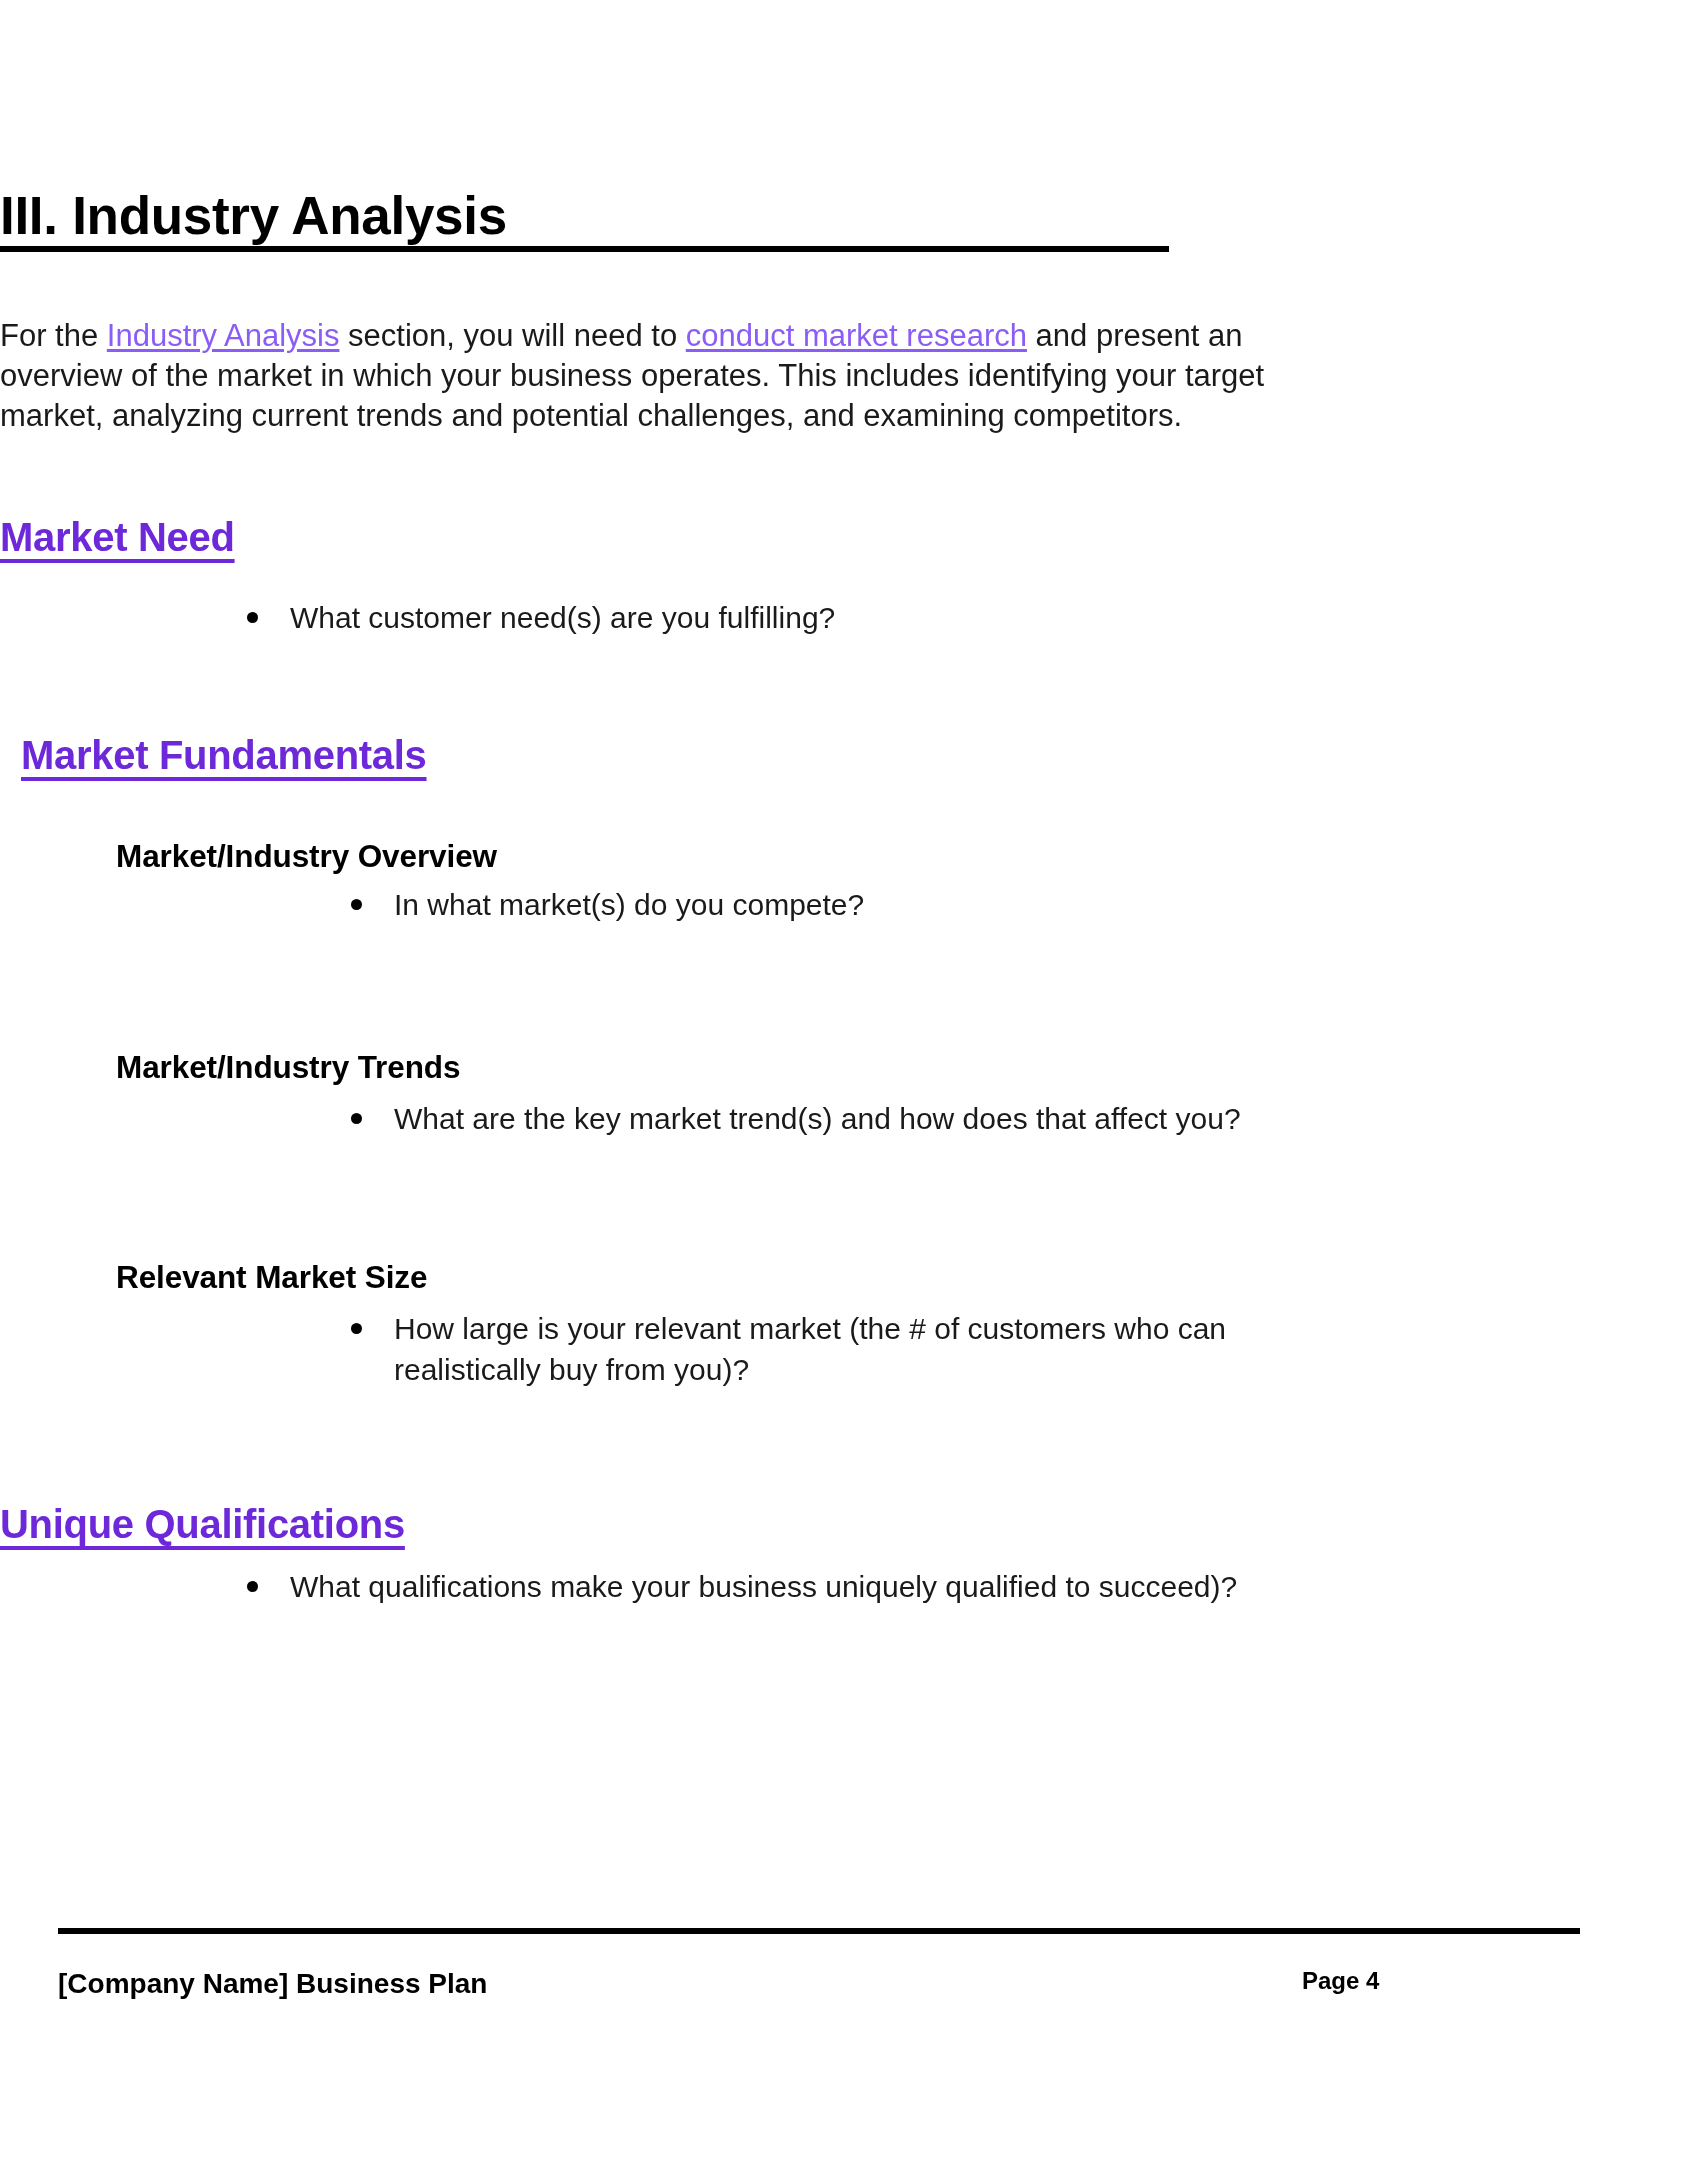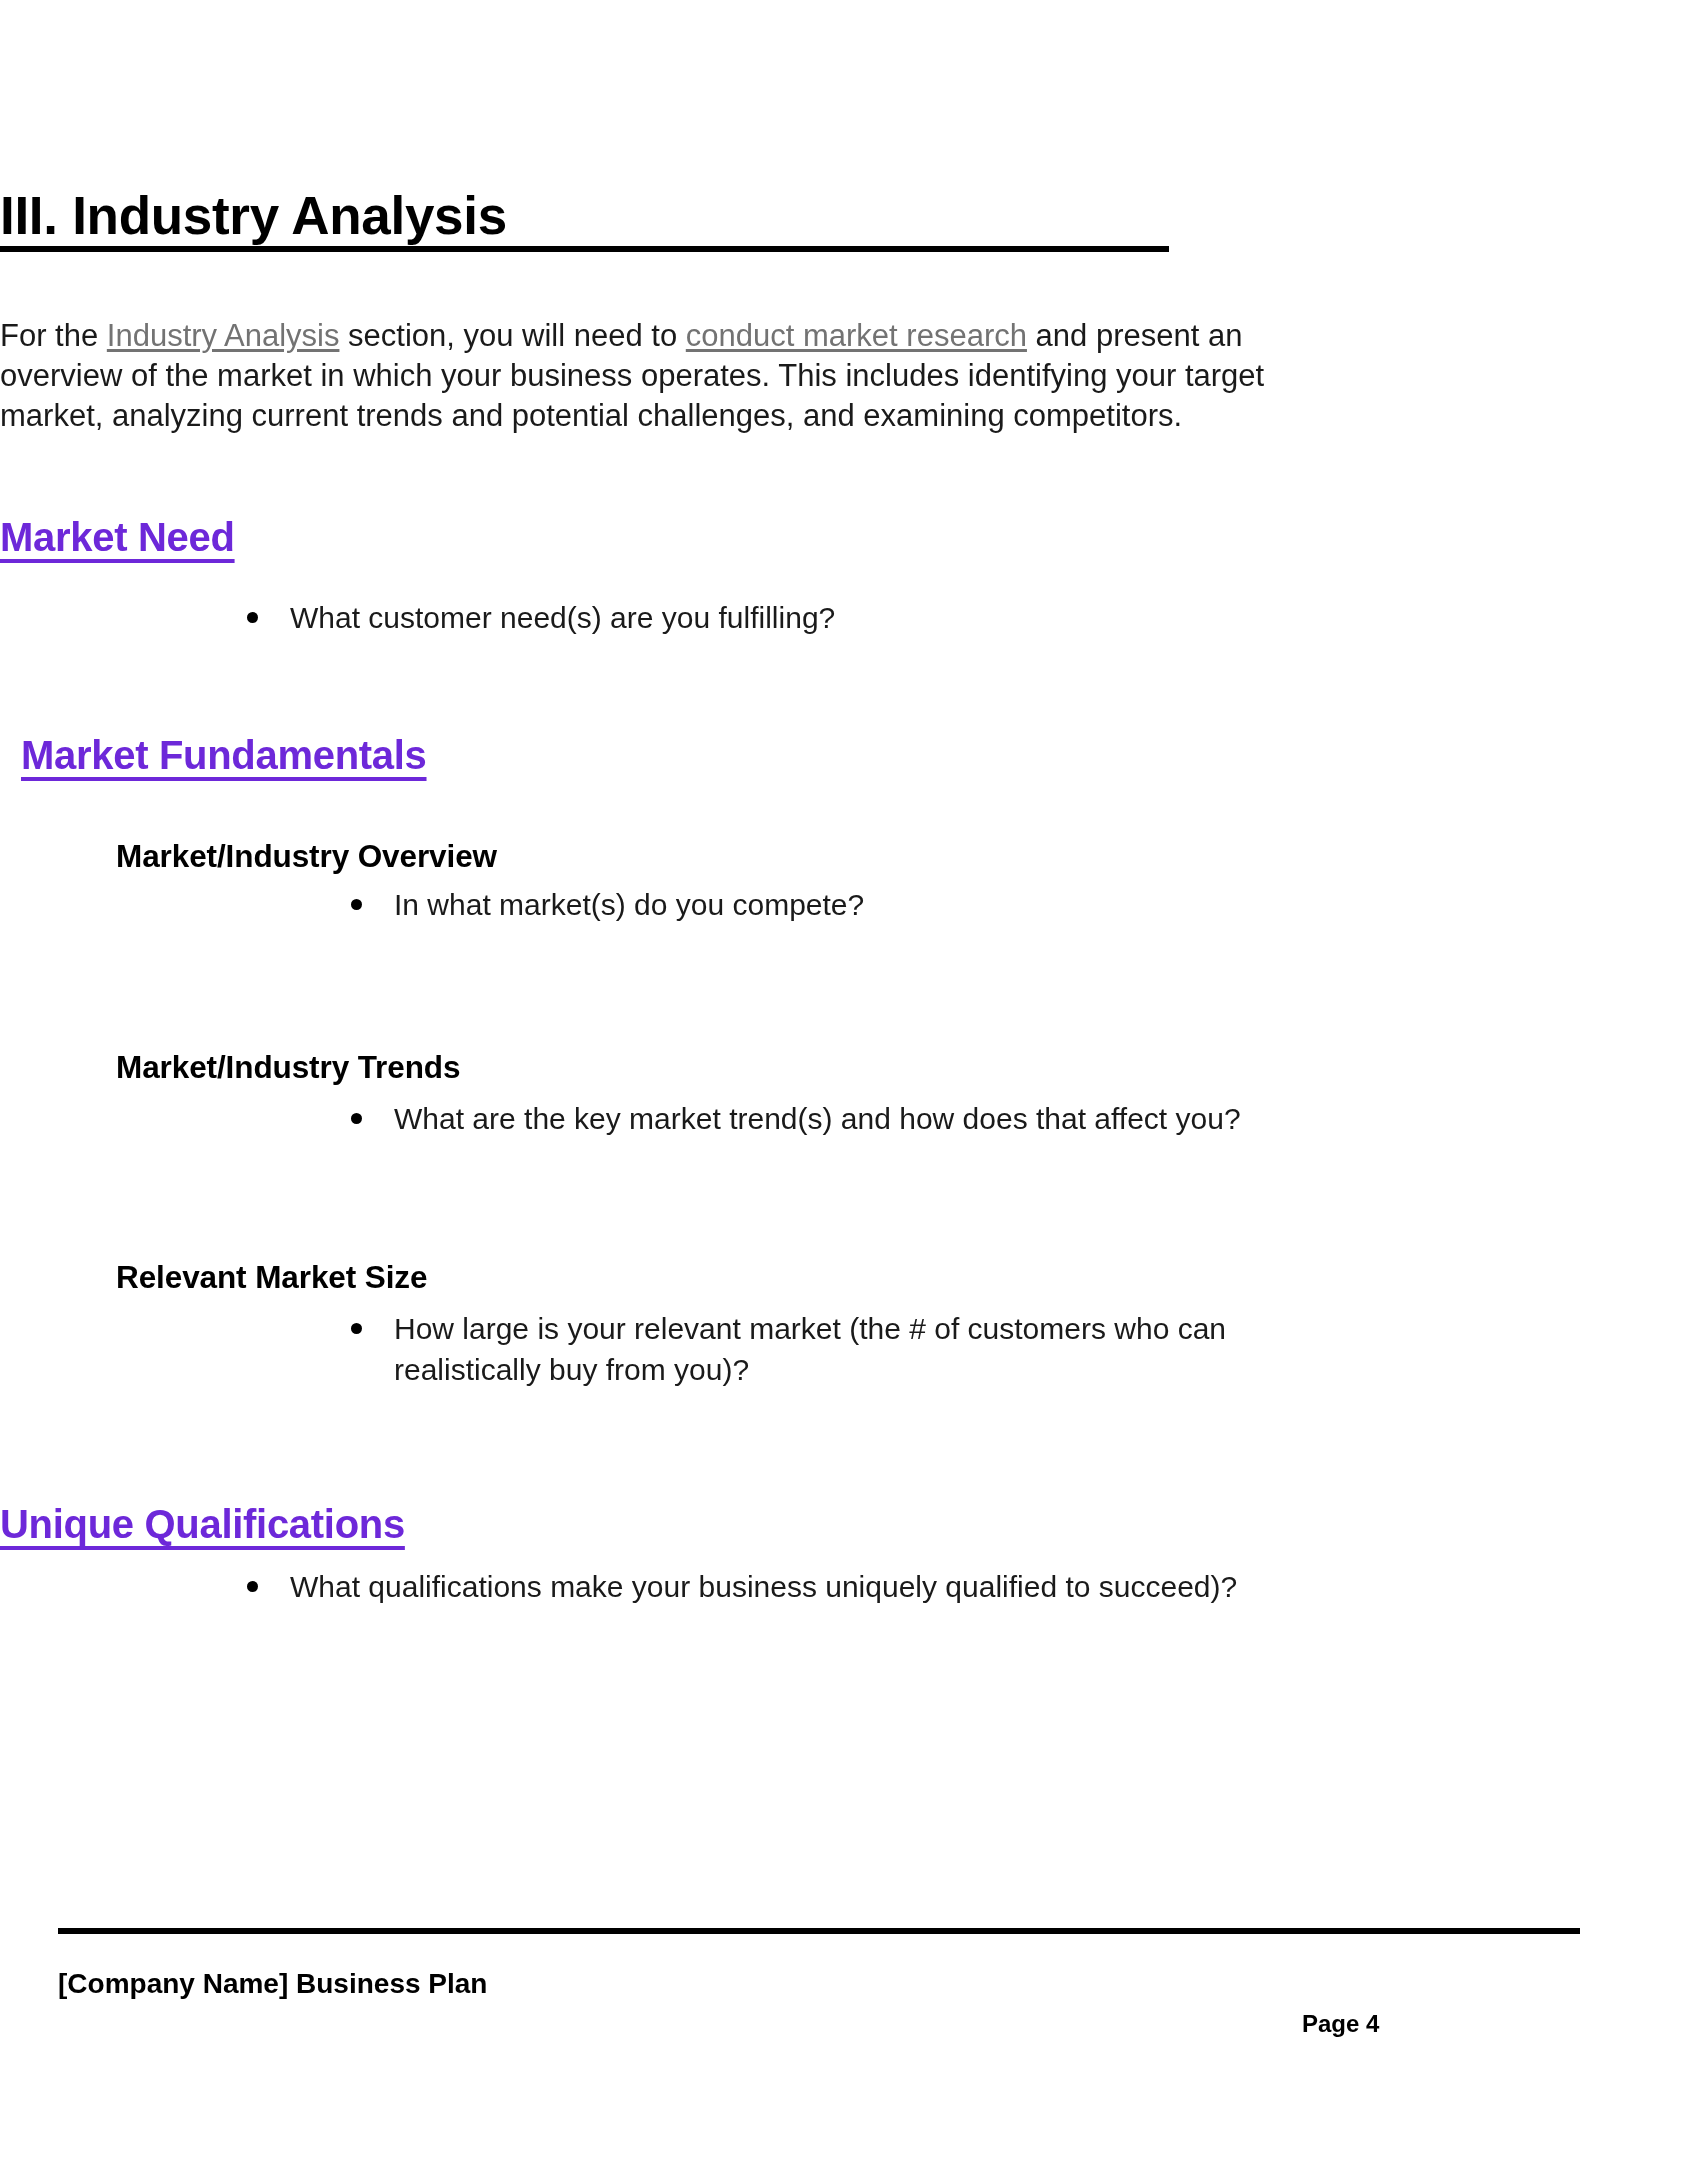--- a/index.html
+++ b/index.html
@@ -50,21 +50,21 @@
     position: absolute;
     top: 285px;
     left: 0;
     width: 1269px;
     font-size: 31px;
     line-height: 40px;
     color: #1a1a1a;
   }
   .intro a,
   .doc-link {
-    color: #737373;
+    color: #8b5cf6;
     text-decoration: underline;
     text-underline-offset: 2.6px;
   }
 
   
   .h2 {
     position: absolute;
     left: 0;
     margin: 0;
     font-size: 40px;
@@ -135,21 +135,20 @@
   }
   .footer-right {
     position: absolute;
     left: 1302px;
     top: 1967px;
     font-size: 24px;
     font-weight: 700;
     line-height: 1.2;
     color: #000000;
     white-space: nowrap;
-    margin-top: 43px;
   }
 </style>
 </head>
 <body>
 
 <div class="page">
 
   <h1 class="doc-title">III. Industry Analysis</h1>
   <div class="title-rule"></div>
 

